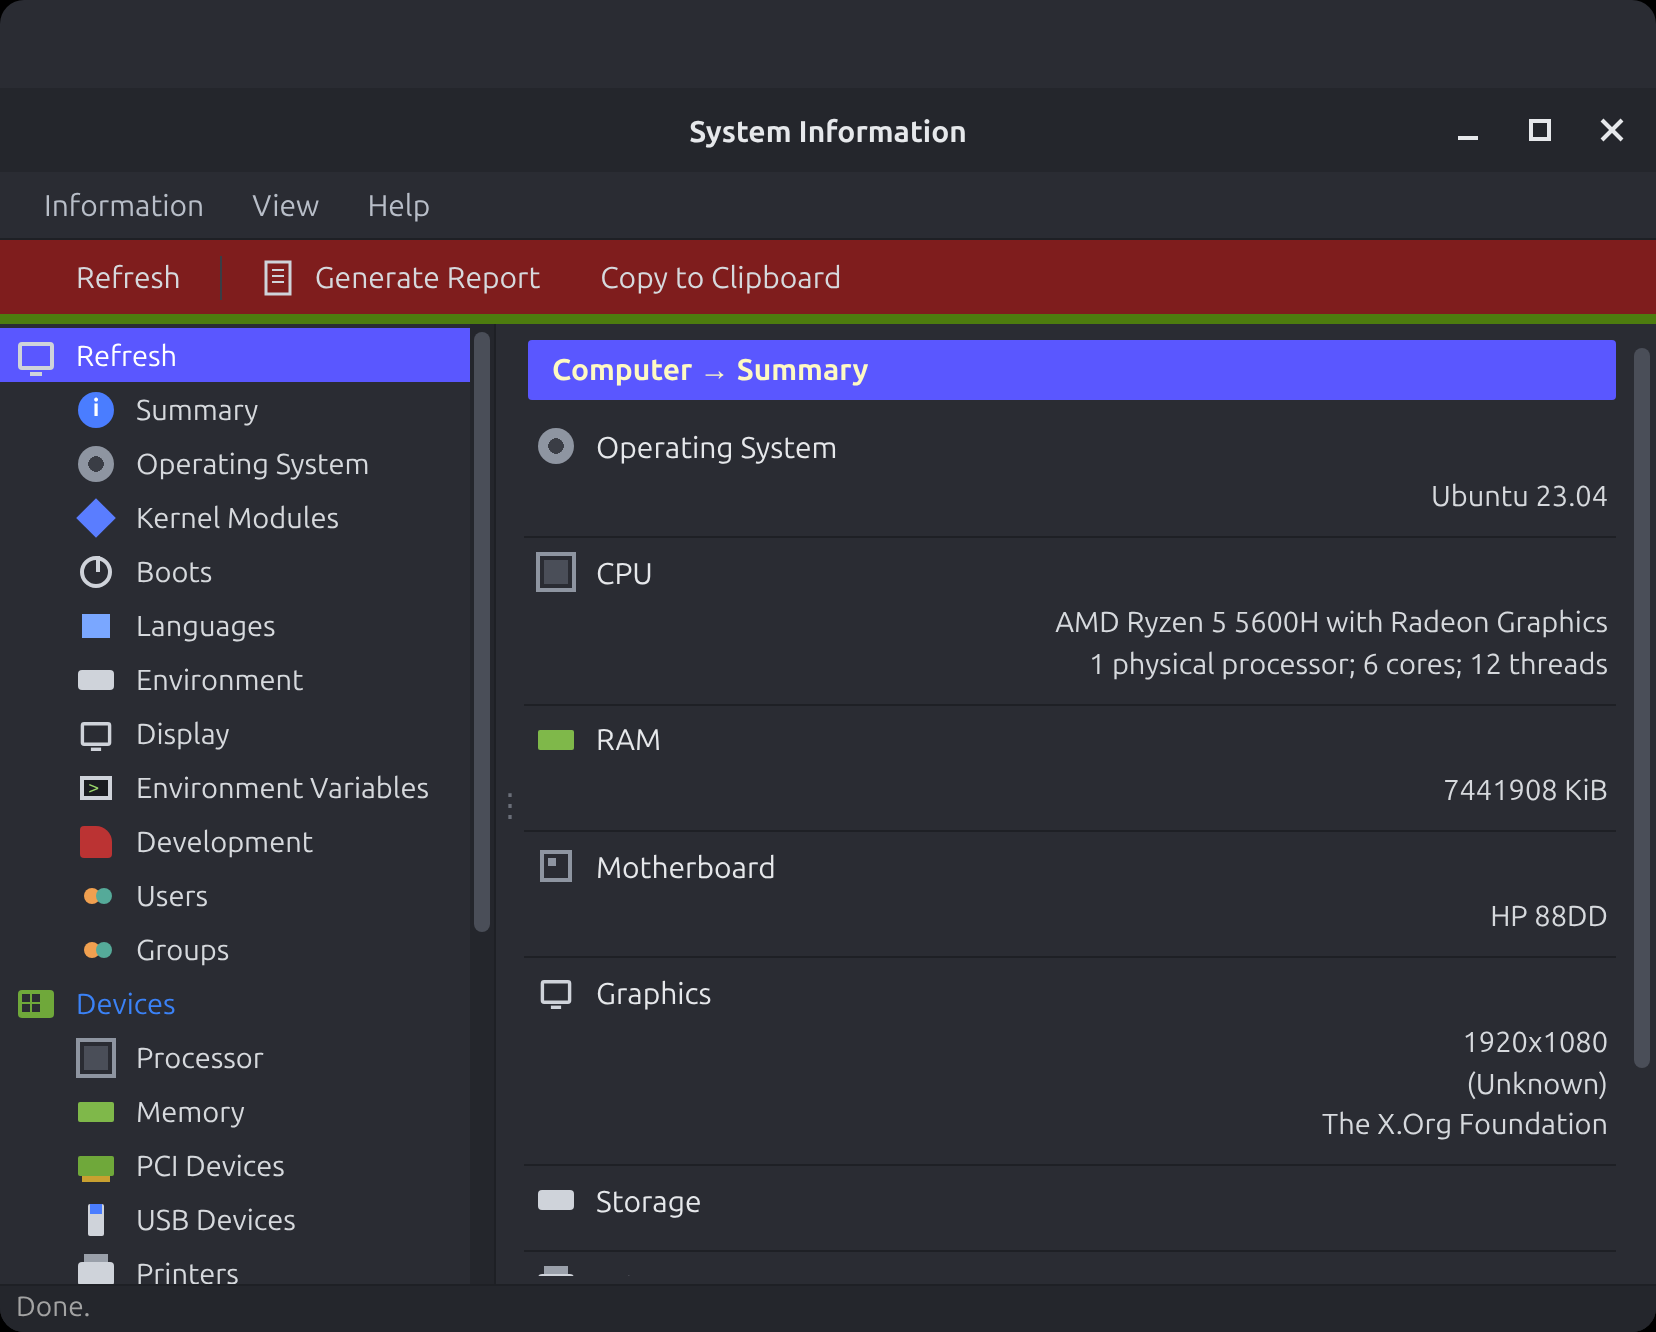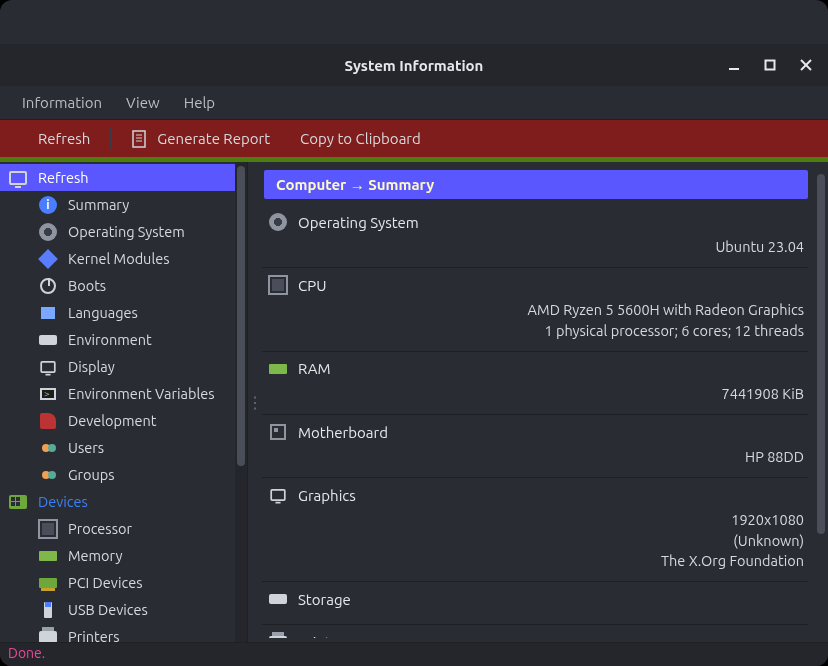--- a/index.html
+++ b/index.html
@@ -49,21 +49,21 @@
 .main-thumb { width: 8px; height: 360px; background: #4a4e58; border-radius: 4px; margin-top: 2px; }
 .breadcrumb-bar {
   background: #5a57ff; color: #fef9c3; font-weight: 600; font-size: 15px; padding: 6px 12px; margin: 4px 6px 6px 2px; border-radius: 2px;
 }
 .section { padding: 4px 4px 4px 2px; border-bottom: 1px solid #1e2025; margin-right: 6px; }
 .section:last-child { border-bottom: none; }
 .sec-head { display: flex; align-items: center; gap: 10px; font-size: 15px; color: #e6e8eb; padding: 4px 4px; }
 .sec-head .sec-icon { width: 20px; height: 18px; flex-shrink: 0; display: flex; align-items: center; justify-content: center; }
 .sec-body { padding: 2px 0 6px 46px; font-size: 14.5px; color: #d6d9dd; }
 .sec-body div { line-height: 1.4; text-align: right; }
-.statusbar { height: 24px; background: #24262c; color: #ec4899; font-size: 14px; padding: 2px 8px; border-top: 1px solid #1e2025; }
+.statusbar { height: 24px; background: #24262c; color: #a3a3a3; font-size: 14px; padding: 2px 8px; border-top: 1px solid #1e2025; }
 
 .ic-monitor { width:18px; height:14px; border:2px solid #cfd3da; border-radius:2px; position:relative; }
 .ic-monitor::after { content:""; position:absolute; bottom:-5px; left:4px; width:6px; height:2px; background:#cfd3da; }
 .ic-gear { width:18px; height:18px; background: radial-gradient(circle,#3a3d45 30%,transparent 31%), conic-gradient(#8e95a1 0 100%); border-radius:50%; }
 .ic-box { width:16px; height:12px; border:2px solid #cfd3da; }
 .ic-flag { width:14px; height:12px; background:#7aa7ff; position:relative; }
 .ic-power { width:16px; height:16px; border:2px solid #cfd3da; border-radius:50%; position:relative; }
 .ic-power::after{content:"";position:absolute;top:-2px;left:6px;width:2px;height:8px;background:#cfd3da;}
 .ic-drive { width:18px; height:10px; background:#cfd3da; border-radius:2px; }
 .ic-term { width:16px; height:12px; background:#1a1c20; border:2px solid #cfd3da; position:relative; }

